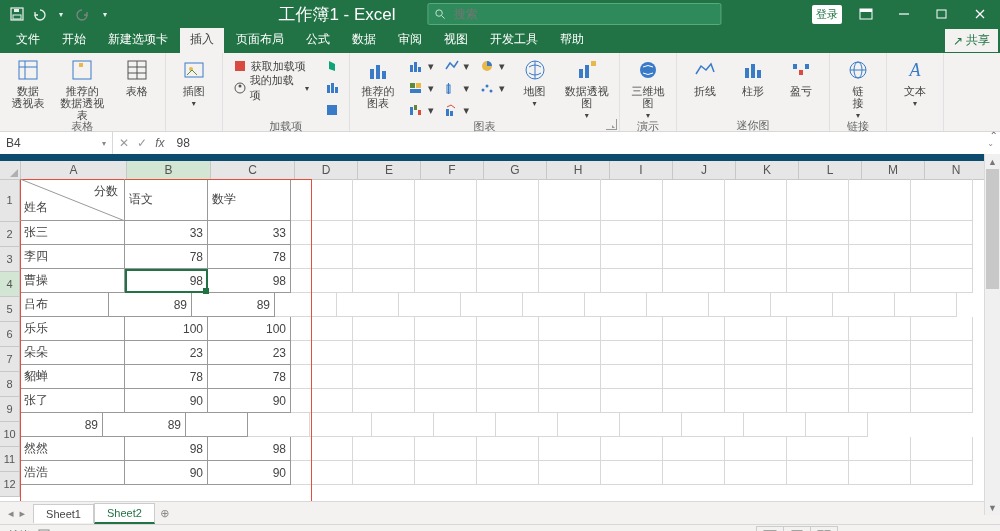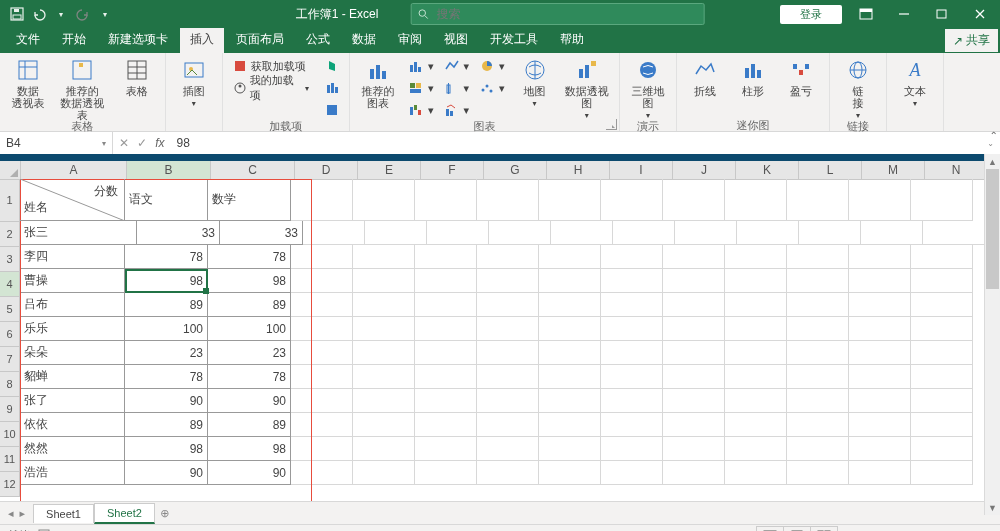--- a/index.html
+++ b/index.html
@@ -1,24 +1,24 @@
 <!DOCTYPE html>
 <html><head>
 <meta charset="utf-8">
 <style>
 html,body{margin:0;padding:0;width:1000px;height:531px;font-family:"Microsoft YaHei","Segoe UI",sans-serif;font-size:12px;background:#fff;overflow:hidden;color:#444}
 .titlebar{height:28px;background:#217346;display:flex;align-items:center;color:#fff;position:relative}
 .qat{display:flex;align-items:center;gap:4px;padding-left:8px}
 .qat .ic{width:18px;height:18px;display:flex;align-items:center;justify-content:center;opacity:.9}
 .title-center{position:absolute;left:50%;transform:translateX(-50%);display:flex;align-items:center;gap:12px}
-.title-center .tname{font-size:12px}
+.title-center .tname{font-size:17px}
 .search-box{background:#2f8a5b;border:1px solid #5aa87e;border-radius:2px;width:280px;height:20px;display:flex;align-items:center;padding:0 6px;gap:6px;margin-left:20px}
 .search-box input{background:transparent;border:none;outline:none;color:#cfe8d9;font-size:12px;width:100%}
 .title-right{margin-left:auto;display:flex;align-items:center;gap:10px;padding-right:6px}
-.login-btn{background:#fff;color:#217346;padding:2px 20px;border-radius:2px;font-size:11px}
+.login-btn{background:#fff;color:#217346;padding:2px 4px;border-radius:2px;font-size:11px}
 .winbtn{width:28px;height:28px;display:flex;align-items:center;justify-content:center}
 .tabsrow{height:25px;background:#217346;display:flex;align-items:flex-end;gap:2px;padding-left:6px;color:#fff}
 .tabsrow .tab{padding:4px 10px 5px;font-size:12px;cursor:pointer}
 .tabsrow .tab.active{background:#f3f2f1;color:#404040}
 .share-btn{margin-left:auto;background:#f3f2f1;color:#217346;padding:3px 8px;margin-right:2px;margin-bottom:1px;font-size:12px;display:flex;align-items:center;gap:3px}
 .ribbon{height:78px;background:#f3f2f1;border-bottom:1px solid #d8d8d8;display:flex}
 .rgroup{display:flex;flex-direction:column;align-items:center;border-right:1px solid #e1e1e1;padding:2px 6px 0;position:relative}
 .rgroup .items{display:flex;align-items:flex-start;gap:4px;height:64px}
 .rgroup .glabel{font-size:11px;color:#666;height:13px}
 .bigbtn{display:flex;flex-direction:column;align-items:center;gap:2px;padding:2px 4px;min-width:36px}
@@ -479,21 +479,21 @@
             <div class="cell" style="width: 62px;"></div>
             <div class="cell" style="width: 62px;"></div>
             <div class="cell" style="width: 62px;"></div>
             <div class="cell" style="width: 62px;"></div>
             <div class="cell" style="width: 62px;"></div>
             <div class="cell" style="width: 62px;"></div>
             <div class="cell" style="width: 62px;"></div>
             <div class="cell" style="width: 62px;"></div>
           </div>
           <div class="cellrow databorder">
-            <div class="cell" style="width: 117px;">张三</div>
+            <div class="cell" style="width: 105px;">张三</div>
             <div class="cell r" style="width: 83px;">33</div>
             <div class="cell r" style="width: 83px;">33</div>
             <div class="cell" style="width: 62px;"></div>
             <div class="cell" style="width: 62px;"></div>
             <div class="cell" style="width: 62px;"></div>
             <div class="cell" style="width: 62px;"></div>
             <div class="cell" style="width: 62px;"></div>
             <div class="cell" style="width: 62px;"></div>
             <div class="cell" style="width: 62px;"></div>
             <div class="cell" style="width: 62px;"></div>
@@ -527,21 +527,21 @@
             <div class="cell" style="width: 62px;"></div>
             <div class="cell" style="width: 62px;"></div>
             <div class="cell" style="width: 62px;"></div>
             <div class="cell" style="width: 62px;"></div>
             <div class="cell" style="width: 62px;"></div>
             <div class="cell" style="width: 62px;"></div>
             <div class="cell" style="width: 62px;"></div>
             <div class="cell" style="width: 62px;"></div>
           </div>
           <div class="cellrow databorder">
-            <div class="cell" style="width: 105px;">吕布</div>
+            <div class="cell" style="width: 89px;">吕布</div>
             <div class="cell r" style="width: 83px;">89</div>
             <div class="cell r" style="width: 83px;">89</div>
             <div class="cell" style="width: 62px;"></div>
             <div class="cell" style="width: 62px;"></div>
             <div class="cell" style="width: 62px;"></div>
             <div class="cell" style="width: 62px;"></div>
             <div class="cell" style="width: 62px;"></div>
             <div class="cell" style="width: 62px;"></div>
             <div class="cell" style="width: 62px;"></div>
             <div class="cell" style="width: 62px;"></div>
@@ -607,21 +607,20 @@
             <div class="cell" style="width: 62px;"></div>
             <div class="cell" style="width: 62px;"></div>
             <div class="cell" style="width: 62px;"></div>
             <div class="cell" style="width: 62px;"></div>
             <div class="cell" style="width: 62px;"></div>
             <div class="cell" style="width: 62px;"></div>
             <div class="cell" style="width: 62px;"></div>
             <div class="cell" style="width: 62px;"></div>
           </div>
           <div class="cellrow databorder">
-            <div class="cell" style="width: 105px;">依依</div>
             <div class="cell r" style="width: 83px;">89</div>
             <div class="cell r" style="width: 83px;">89</div>
             <div class="cell" style="width: 62px;"></div>
             <div class="cell" style="width: 62px;"></div>
             <div class="cell" style="width: 62px;"></div>
             <div class="cell" style="width: 62px;"></div>
             <div class="cell" style="width: 62px;"></div>
             <div class="cell" style="width: 62px;"></div>
             <div class="cell" style="width: 62px;"></div>
             <div class="cell" style="width: 62px;"></div>

